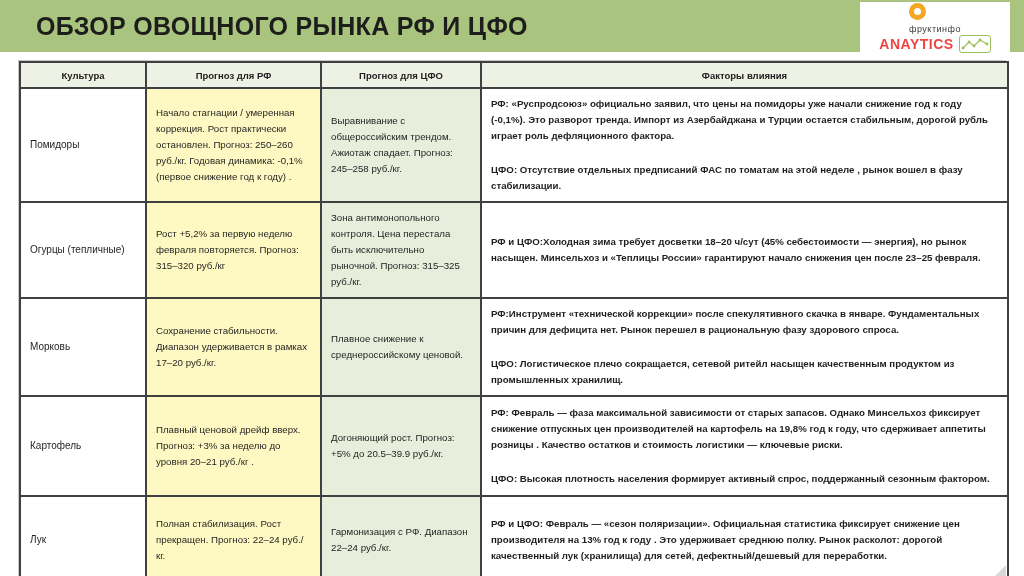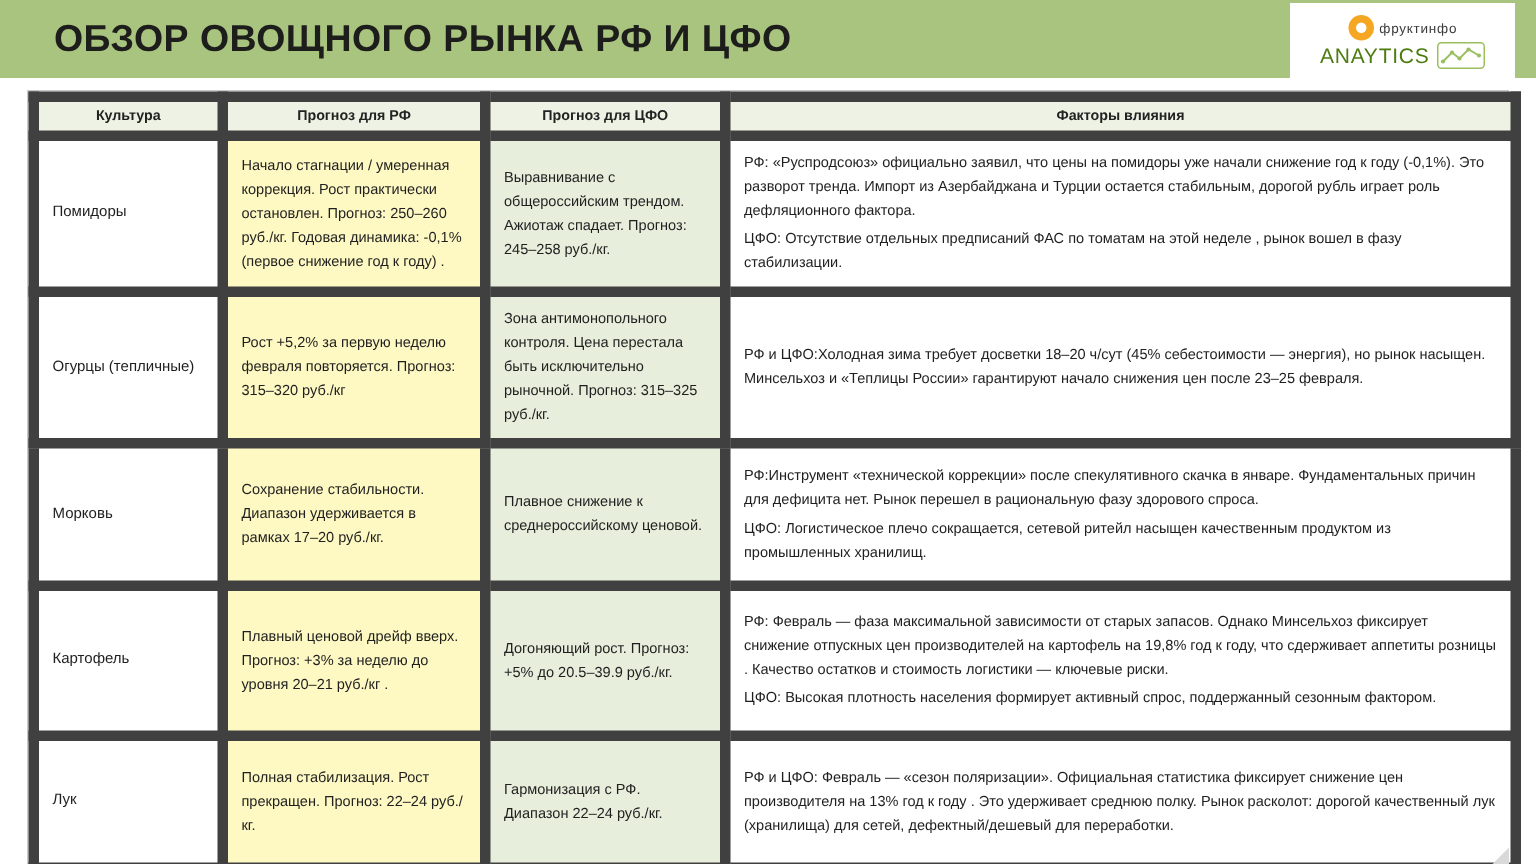--- a/index.html
+++ b/index.html
@@ -45,22 +45,23 @@
     background: #ffffff;
     display: flex;
     flex-direction: column;
     align-items: center;
     justify-content: center;
     padding: 2px 0 0 0;
     box-sizing: border-box;
   }
   .logo-top {
     display: flex;
-    align-items: center;
+    align-items: flex-start;
     gap: 4px;
+    flex-direction: column;
   }
   .logo-mark {
     width: 17px;
     height: 17px;
     border-radius: 50%;
     background: #f5a623;
     position: relative;
     flex: none;
   }
   .logo-mark::after {
@@ -80,22 +81,22 @@
     letter-spacing: 0.5px;
   }
   .logo-bottom {
     display: flex;
     align-items: center;
     gap: 5px;
     margin-top: 1px;
   }
   .logo-anaytics {
     font-size: 14px;
-    font-weight: normal;
-    color: #4d7c0f;
+    font-weight: bold;
+    color: #ef4444;
     letter-spacing: 0.5px;
   }
   .logo-chart {
     width: 30px;
     height: 16px;
     border: 1px solid #9bbf5f;
     border-radius: 3px;
     position: relative;
   }
   
@@ -104,21 +105,21 @@
     border: 1px solid #c8c8c8;
     background: #ffffff;
     box-sizing: border-box;
   }
   table {
     border-collapse: collapse;
     width: 988px;
     table-layout: fixed;
   }
   th, td {
-    border: 7px solid #404040;
+    border: 2px solid #404040;
     vertical-align: middle;
     box-sizing: border-box;
   }
   thead th {
     background: #eef2e4;
     font-size: 9.5px;
     font-weight: bold;
     color: #222;
     text-align: center;
     height: 26px;
@@ -144,23 +145,24 @@
   }
   td.cfo {
     background: #e8eedc;
     margin-left: 36px;
   }
   td.fact {
     background: #ffffff;
   }
   td.fact p, td.rf p, td.cfo p {
     margin: 0;
+    font-weight: bold;
   }
   td.fact p + p {
-    margin-top: 3px;
+    margin-top: 18px;
   }
   
   tr.r1 td { height: 98px; }
   tr.r2 td { height: 83px; }
   tr.r3 td { height: 95px; }
   tr.r4 td { height: 100px; }
   tr.r5 td { height: 88px; }
 
   
   .watermark {

